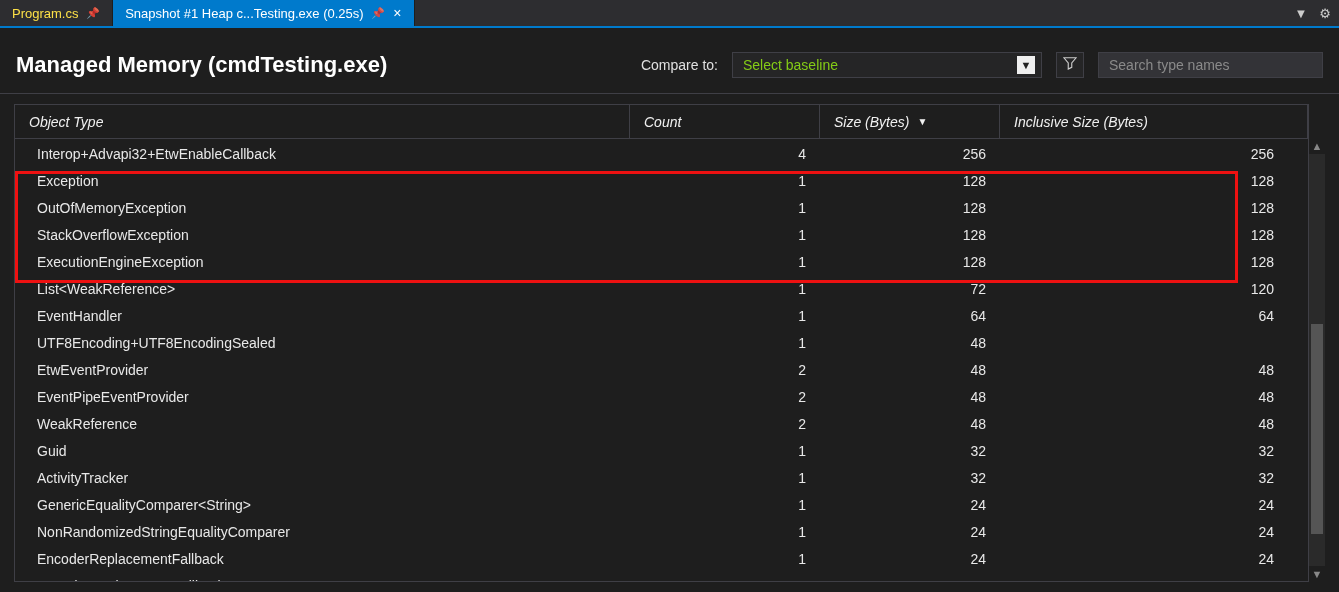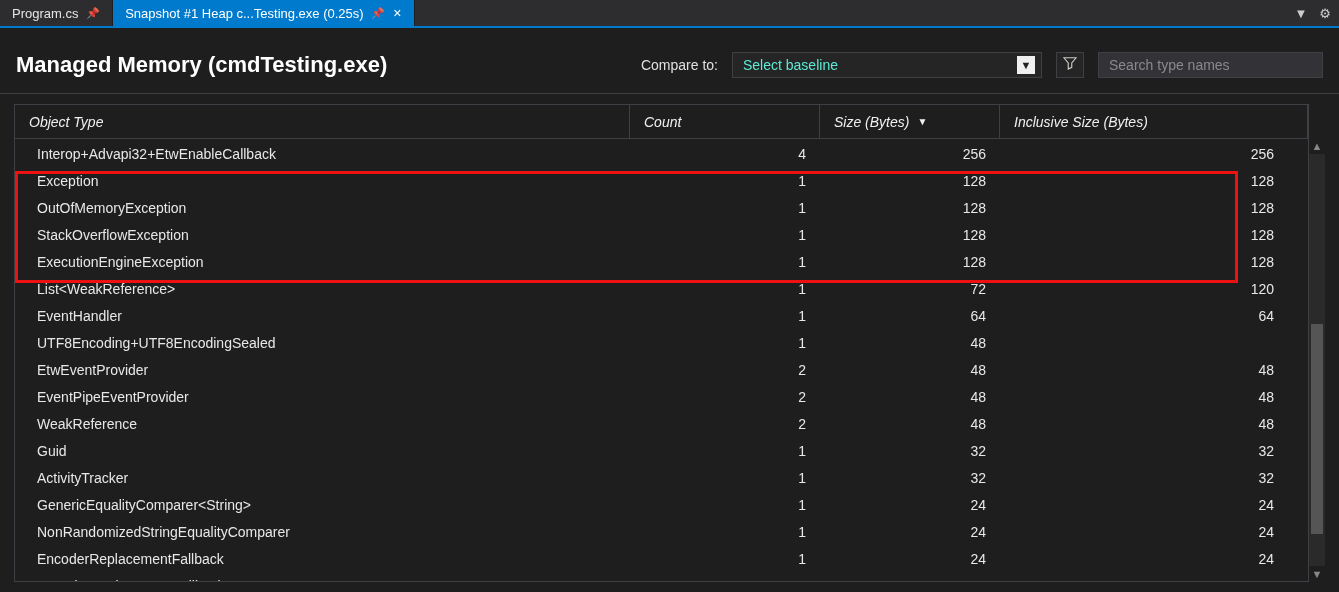--- a/index.html
+++ b/index.html
@@ -10,42 +10,42 @@
     color: #f0f0f0;
     overflow: hidden;
   }
   .root { width: 100%; height: 100%; display: flex; flex-direction: column; background:#1e1e1e;}
   
   .tabstrip {
     height: 28px; background: #2d2d30; display:flex; align-items:stretch; border-bottom:2px solid #007acc;
     font-size:13px;
   }
   .tab {
-    display:flex; align-items:center; padding:0 12px; gap:8px; color:#e5e5e5; cursor:pointer;
+    display:flex; align-items:center; padding:0 12px; gap:8px; color:#fde047; cursor:pointer;
     background:#2d2d30; border-right:1px solid #1e1e1e;
   }
   .tab.active { background:#007acc; color:#fff; }
   .tab .pin { font-size:11px; opacity:.85; }
   .tab .close { font-size:14px; line-height:1; }
   .tabstrip-spacer { flex:1; }
   .tabstrip-actions { display:flex; align-items:center; padding:0 8px; gap:12px; color:#cccccc; }
   .tabstrip-actions span { cursor:pointer; font-size:13px; }
   
   .header {
     height:58px; display:flex; align-items:center; padding:0 16px; gap:14px;
     border-bottom:1px solid #3f3f46;
     margin-top:8px;
   }
   .header-title { font-size:22px; font-weight:600; color:#fff; flex:0 0 auto; margin-right:auto;}
   .compare-label { font-size:14px; color:#e0e0e0; }
   .baseline-select {
     display:flex; align-items:center; width:310px; height:26px; background:#252526; border:1px solid #3f3f46;
     padding:0 6px 0 10px; justify-content:space-between; cursor:pointer;
   }
-  .baseline-select .placeholder { color:#5eead4; font-size:14px; }
+  .baseline-select .placeholder { color:#84cc16; font-size:14px; }
   .baseline-select .dd {
     width:18px; height:18px; background:#f0f0f0; display:flex; align-items:center; justify-content:center;
     color:#222; font-size:11px;
   }
   .filter-btn {
     width:28px;height:26px;border:1px solid #3f3f46; background:#252526; display:flex; align-items:center; justify-content:center;
     cursor:pointer; color:#ccc; font-size:13px;
   }
   .search-box {
     width:225px; height:26px; background:#333337; border:1px solid #3f3f46; padding:0 10px;

